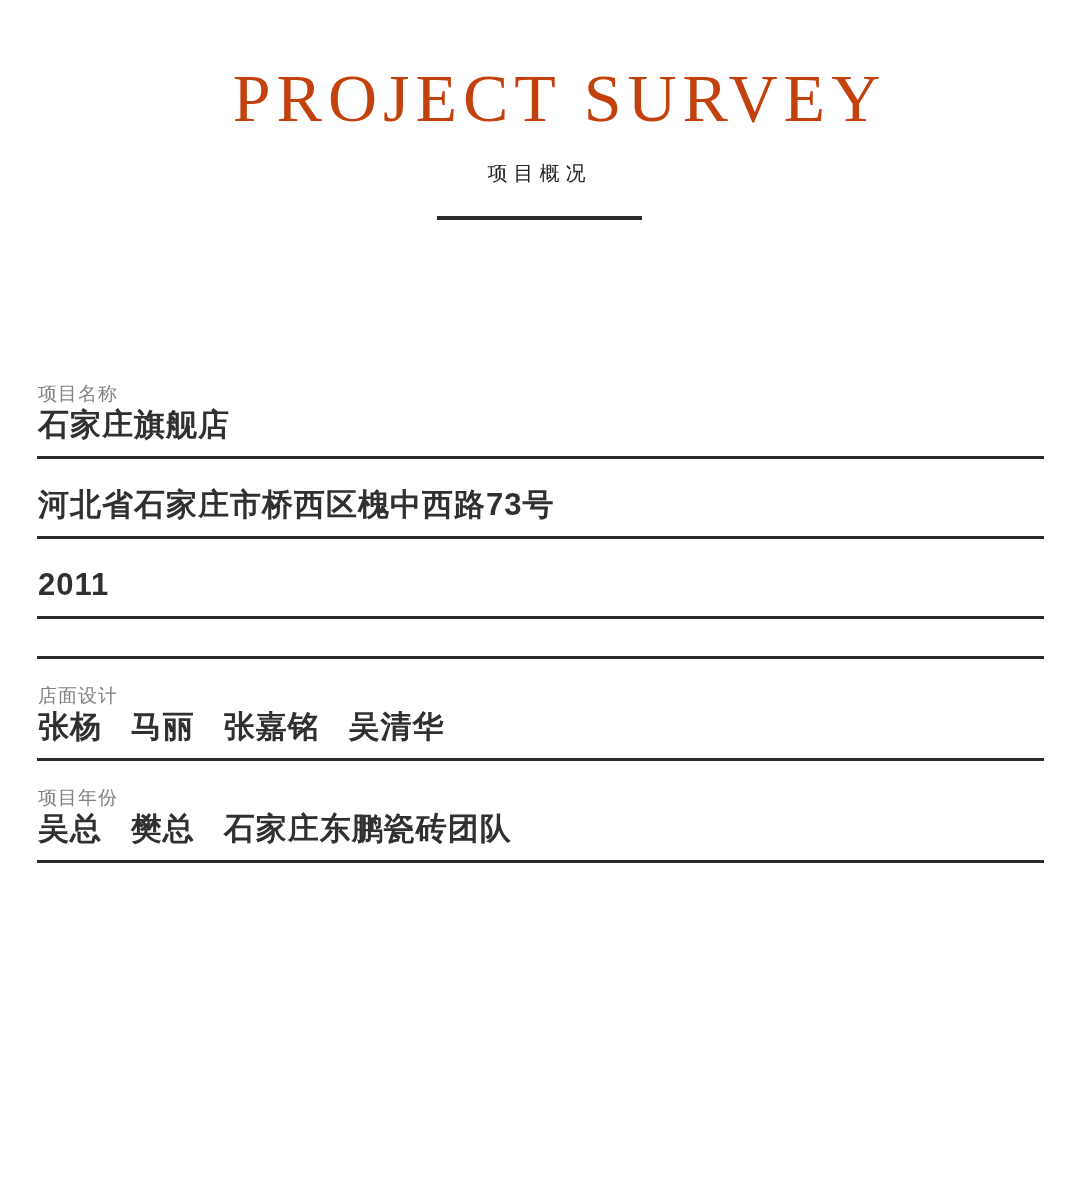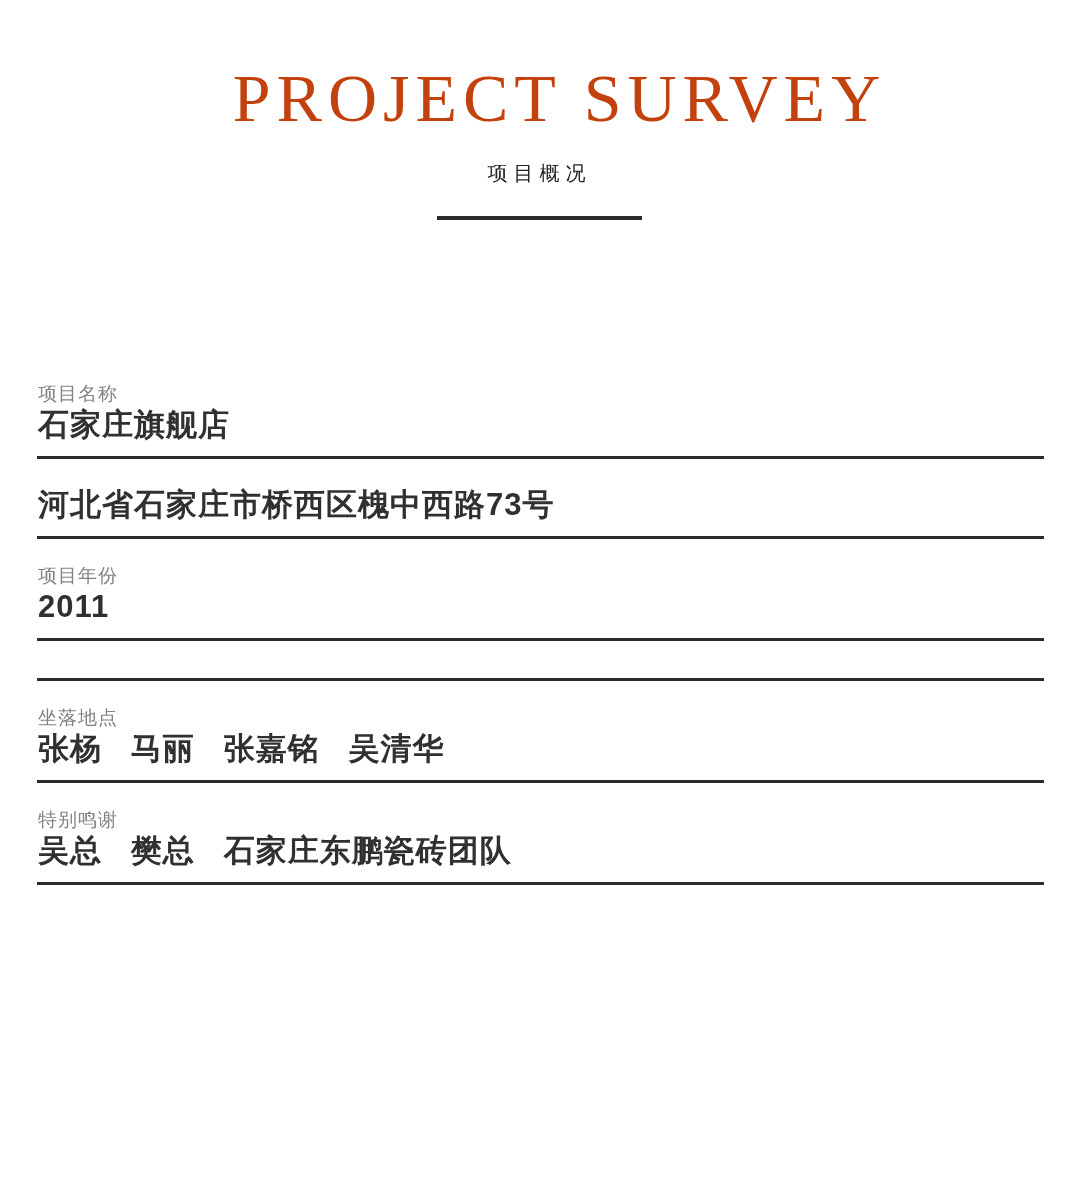--- a/index.html
+++ b/index.html
@@ -78,26 +78,25 @@
 
 <div class="fields">
   <div class="field">
     <div class="field-label">项目名称</div>
     <div class="field-value">石家庄旗舰店</div>
   </div>
   <div class="field">
     <div class="field-value">河北省石家庄市桥西区槐中西路73号</div>
   </div>
   <div class="field">
-    <div class="field-label">项目年份</div>
     <div class="field-value">2011</div>
   </div>
   <div class="field">
   </div>
   <div class="field">
-    <div class="field-label">坐落地点</div>
+    <div class="field-label">店面设计</div>
     <div class="field-value">张杨   马丽   张嘉铭   吴清华</div>
   </div>
   <div class="field">
-    <div class="field-label">特别鸣谢</div>
+    <div class="field-label">项目年份</div>
     <div class="field-value">吴总   樊总   石家庄东鹏瓷砖团队</div>
   </div>
 </div>
 
 </body></html>

